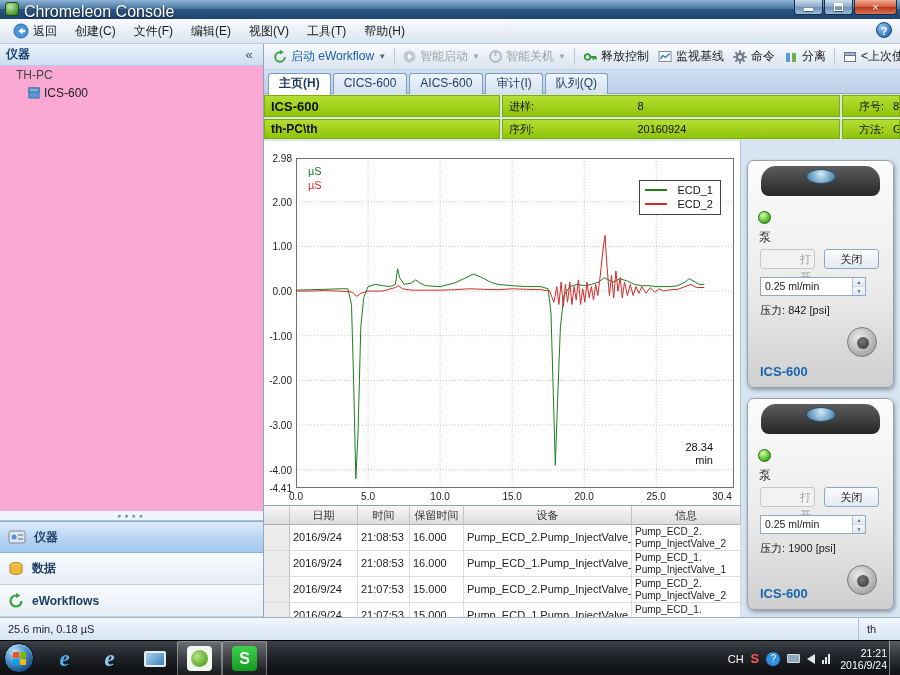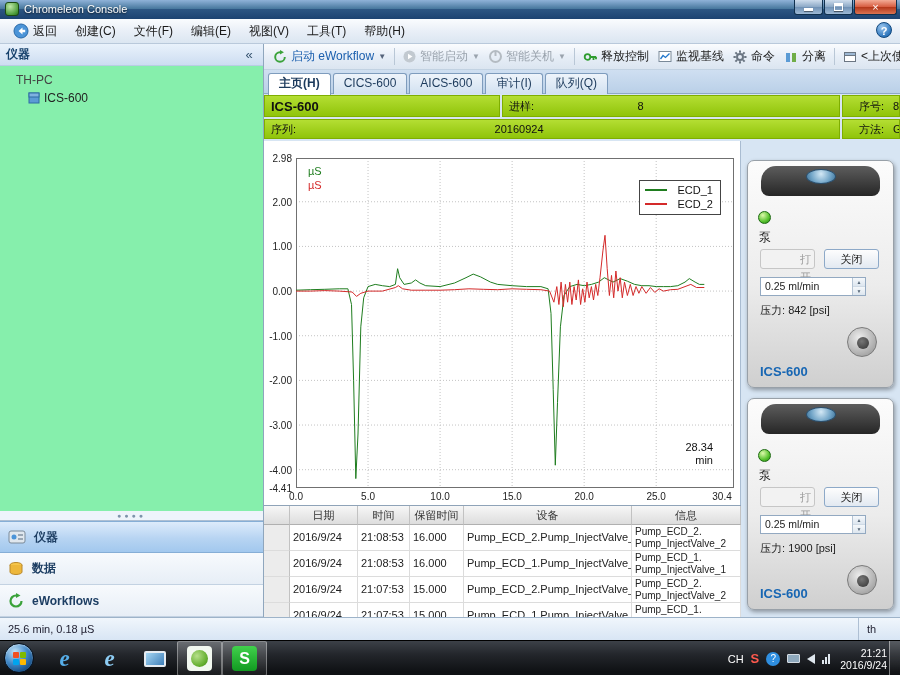--- a/index.html
+++ b/index.html
@@ -4,21 +4,21 @@
 <style>
   * { margin:0; padding:0; box-sizing:border-box; }
   body { font-family:"Liberation Sans","DejaVu Sans",sans-serif; }
   .app { position:relative; width:900px; height:675px; background:#d7e5f3; overflow:hidden; font-family:"Liberation Sans","DejaVu Sans",sans-serif; }
 
   
   .titlebar { position:absolute; left:0; top:0; width:900px; height:19px;
     background:linear-gradient(#8fb2d8 0%,#49799f 45%,#2d5784 46%,#1d4371 100%); }
   .app-icon { position:absolute; left:5px; top:2px; width:14px; height:14px; border-radius:3px;
     background:radial-gradient(circle at 35% 30%,#bfe8a8,#4f9e3c 70%,#2c6e1e); border:1px solid #1d4a12; }
-  .title-text { position:absolute; left:24px; top:3px; font-size:11px; color:#fff; text-shadow:0 1px 2px rgba(0,0,0,.7); }
+  .title-text { position:absolute; left:24px; top:3px; font-size:16px; color:#fff; text-shadow:0 1px 2px rgba(0,0,0,.7); }
   .winbtns { position:absolute; right:3px; top:0; display:flex; }
   .winbtn { width:29px; height:15px; margin-left:1px; border:1px solid #10304e; border-top:none; border-radius:0 0 3px 3px;
     background:linear-gradient(#cddcec,#8ba8c6 50%,#6e90b4 50%,#9fbad6); display:flex; align-items:center; justify-content:center; }
   .winbtn.close { width:43px; background:linear-gradient(#f3ab96,#d65b3e 50%,#b23518 50%,#da7352); color:#fff; font-size:11px; line-height:12px; }
   .glyph-min { width:9px; height:3px; background:#fff; margin-top:5px; box-shadow:0 1px 1px rgba(0,0,0,.5); }
   .glyph-max { width:9px; height:8px; border:1px solid #fff; border-top:3px solid #fff; box-shadow:0 1px 1px rgba(0,0,0,.5); }
 
   
   .menubar { position:absolute; left:0; top:19px; width:900px; height:25px;
     background:linear-gradient(#fafcfe,#e9eff7 50%,#dbe6f1); border-bottom:1px solid #b9c9db;
@@ -34,21 +34,21 @@
   .side-header { height:22px; background:linear-gradient(#e9f2fc,#cdddf1); border-bottom:1px solid #b9cde3;
     display:flex; align-items:center; padding:0 6px; flex:none; }
   .side-header .t { font-weight:bold; font-size:12px; color:#15406b; flex:1; }
   .collapse-btn { font-size:13px; color:#35536f; width:16px; text-align:center; cursor:default; }
   .side-toolbar { height:24px; background:linear-gradient(#fdfefe,#e9f0f8); border-bottom:1px solid #c9d7e7;
     display:flex; align-items:center; gap:5px; padding:0 5px; flex:none; }
   .tool-ic { display:flex; align-items:center; }
   .filter-wrap { margin-left:auto; display:flex; align-items:center; border:1px solid #9ab0c8; background:#fff; height:18px; width:172px; }
   .filter-input { flex:1; border:none; outline:none; font-size:11px; color:#555; padding:0 4px; height:15px; min-width:0;
     font-family:"Liberation Sans","DejaVu Sans",sans-serif; }
-  .tree { flex:1; background:#86efac; font-size:12px; color:#222; padding-top:5px; overflow:hidden; }
+  .tree { flex:1; background:#f9a8d4; font-size:12px; color:#222; overflow:hidden; }
   .tree-row { height:18px; display:flex; align-items:center; gap:4px; }
   .tree-root { padding-left:16px; color:#444; }
   .tree-child { padding-left:28px; }
   .splitter { height:9px; display:flex; align-items:center; justify-content:center; color:#7d93ab; font-size:7px; letter-spacing:3px; flex:none; }
   .nav { border-top:1px solid #aebfd3; flex:none; }
   .nav-item { height:32px; display:flex; align-items:center; gap:8px; padding-left:8px; border-bottom:1px solid #c3d2e2;
     background:linear-gradient(#f7fafd,#e7eef6); font-size:12px; font-weight:bold; color:#1d3e63; }
   .nav-item.selected { background:linear-gradient(#ddebfb,#b7d4f2 55%,#a2c8ee); border-top:1px solid #86aed6; border-bottom:1px solid #86aed6; }
 
   
@@ -379,20 +379,21 @@
         <div class="ib-cell ib-mid">
           <span>进样:</span>
           <span class="val">8</span>
         </div>
         <div class="ib-cell ib-right">
           <span>序号:</span>
           <span>8</span>
         </div>
       </div>
       <div class="ib-row r2">
+        <div class="ib-cell ib-name">th-PC\th</div>
         <div class="ib-cell ib-mid">
           <span>序列:</span>
           <span class="val">20160924</span>
         </div>
         <div class="ib-cell ib-right">
           <span>方法:</span>
           <span>GA</span>
         </div>
       </div>
     </div>

